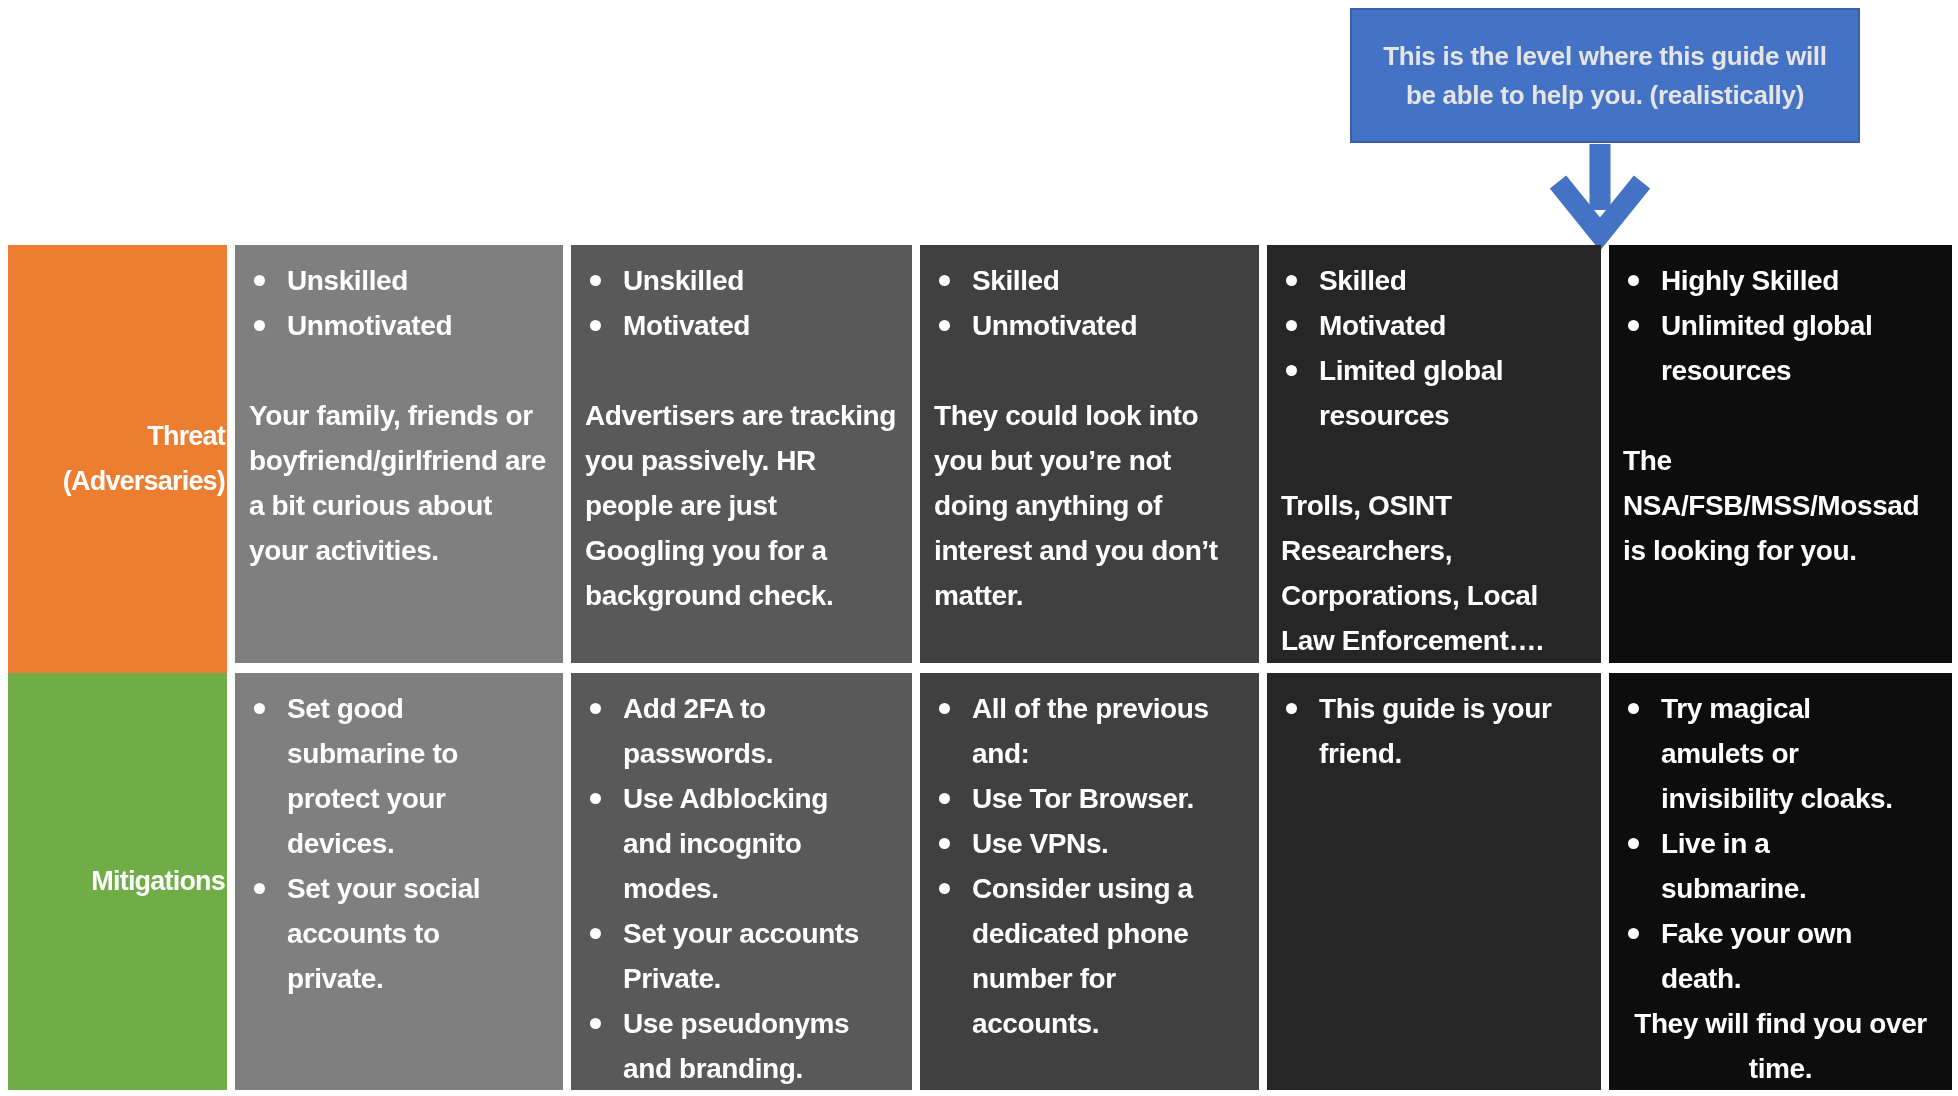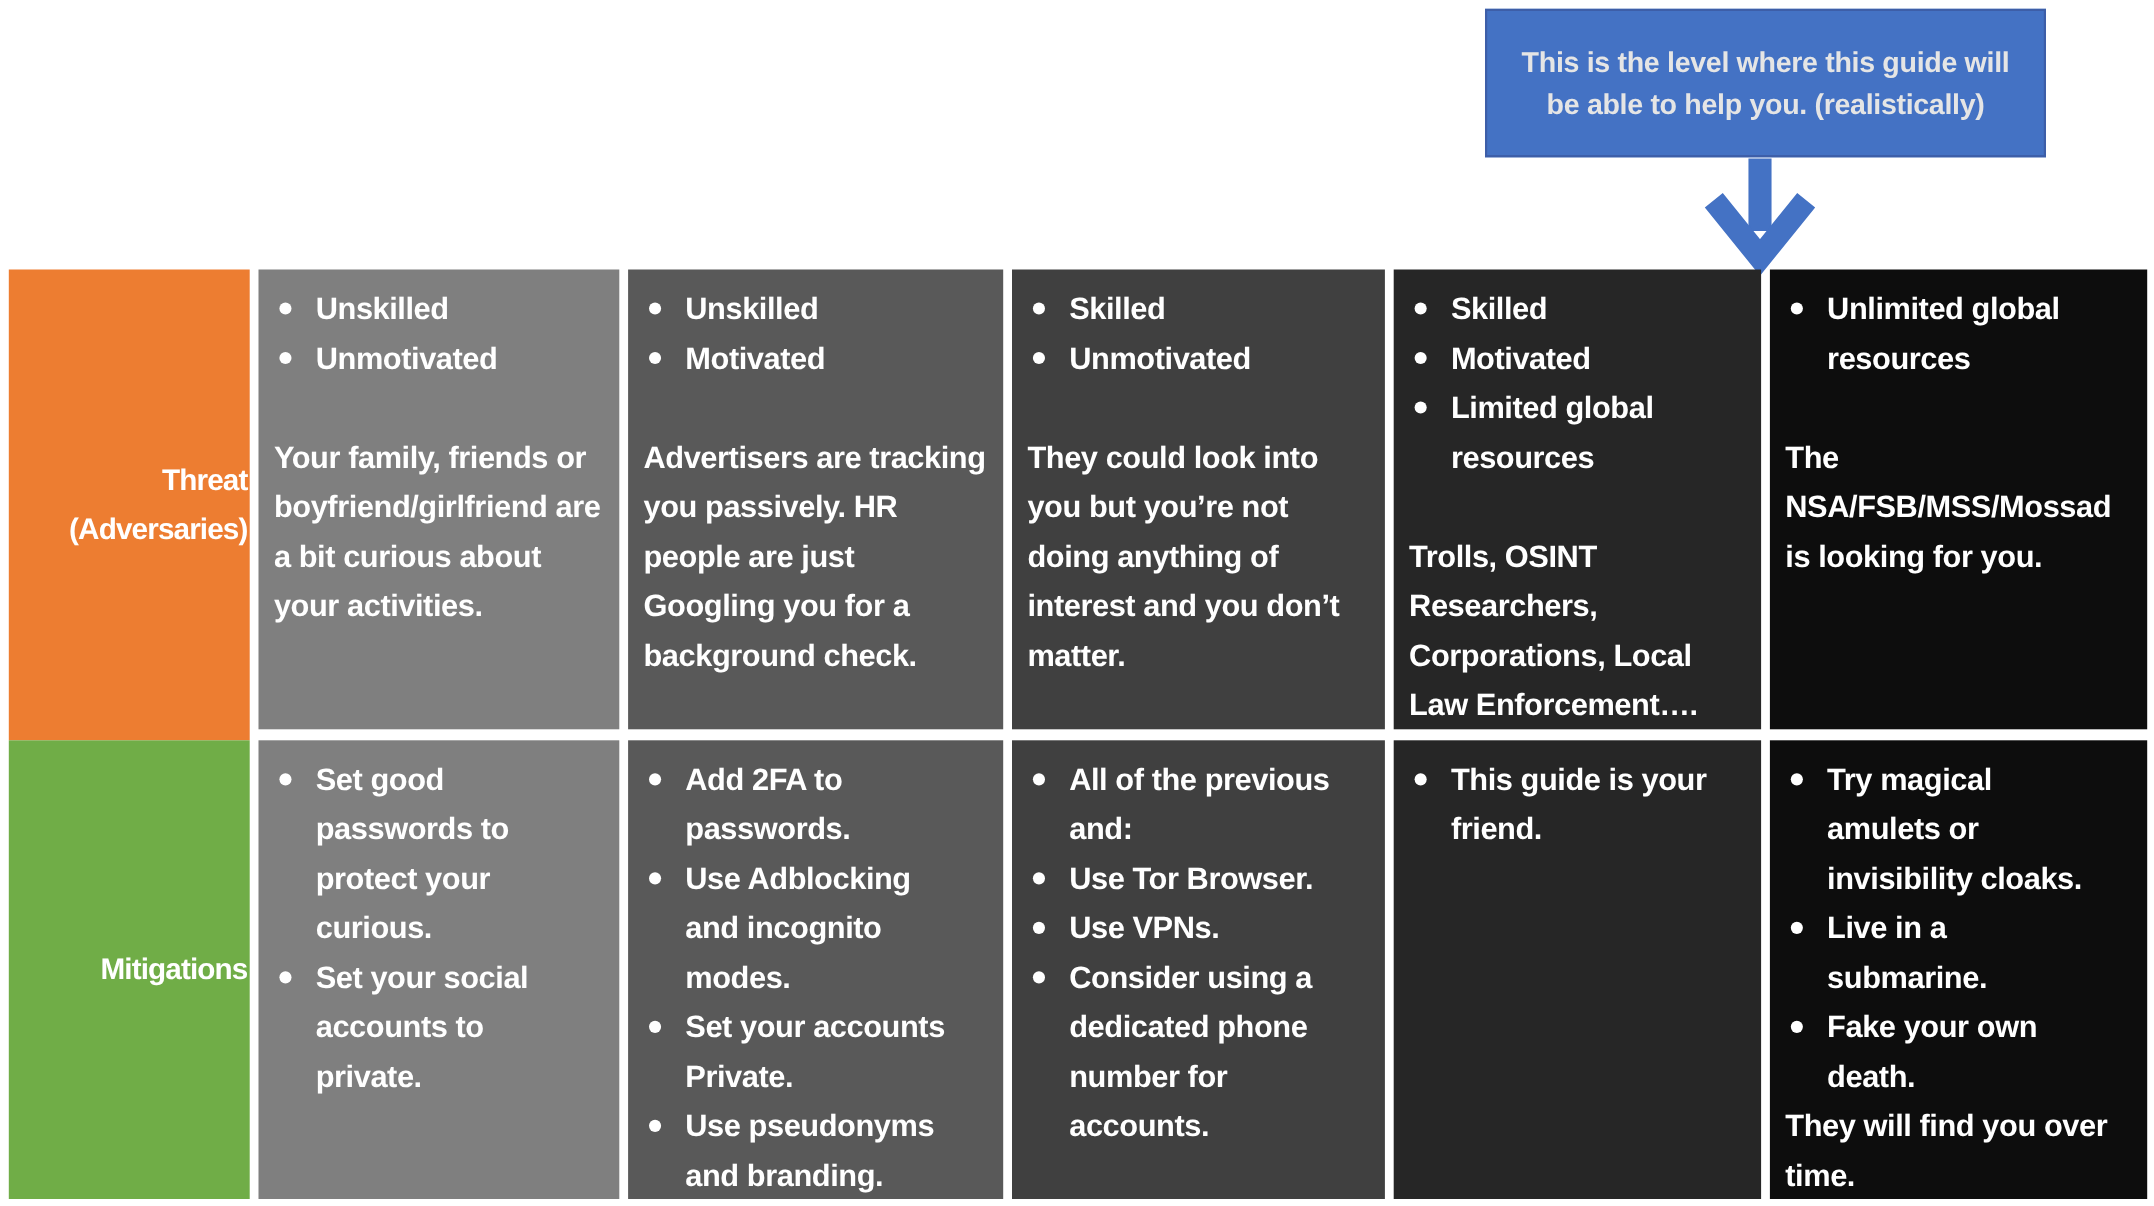--- a/index.html
+++ b/index.html
@@ -102,21 +102,21 @@
     content: "";
     position: absolute;
     left: 5px;
     top: 17px;
     width: 11px;
     height: 11px;
     border-radius: 50%;
     background: #ffffff;
   }
   .para { margin: 45px 0 0 0; }
-  .para-tight { margin: 0; }
+  .para-tight { margin: 0; text-align: center; }
   .para:empty, .para-tight:empty { display: none; }
 </style>
 </head>
 <body>
 
 <div class="canvas">
 
   <div class="callout">
     <div class="callout-text">This is the level where this guide will be able to help you. (realistically)</div>
   </div>
@@ -161,32 +161,33 @@
       <ul class="bullets">
           <li>Skilled</li>
           <li>Motivated</li>
           <li>Limited global resources</li>
         </ul>
       <div class="para">Trolls, OSINT Researchers, Corporations, Local Law Enforcement….</div>
     </div>
 
     <div class="cell lv5">
       <ul class="bullets">
+          <li>Highly Skilled</li>
           <li>Unlimited global resources</li>
         </ul>
       <div class="para">The NSA/FSB/MSS/Mossad is looking for you.</div>
     </div>
 
     <div class="cell hdr bg-green">
         <div>Mitigations</div>
       </div>
 
     <div class="cell lv1">
       <ul class="bullets">
-          <li>Set good passwords to protect your curious.</li>
+          <li>Set good submarine to protect your devices.</li>
           <li>Set your social accounts to private.</li>
         </ul>
 
     </div>
 
     <div class="cell lv2">
       <ul class="bullets">
           <li>Add 2FA to passwords.</li>
           <li>Use Adblocking and incognito modes.</li>
           <li>Set your accounts Private.</li>

